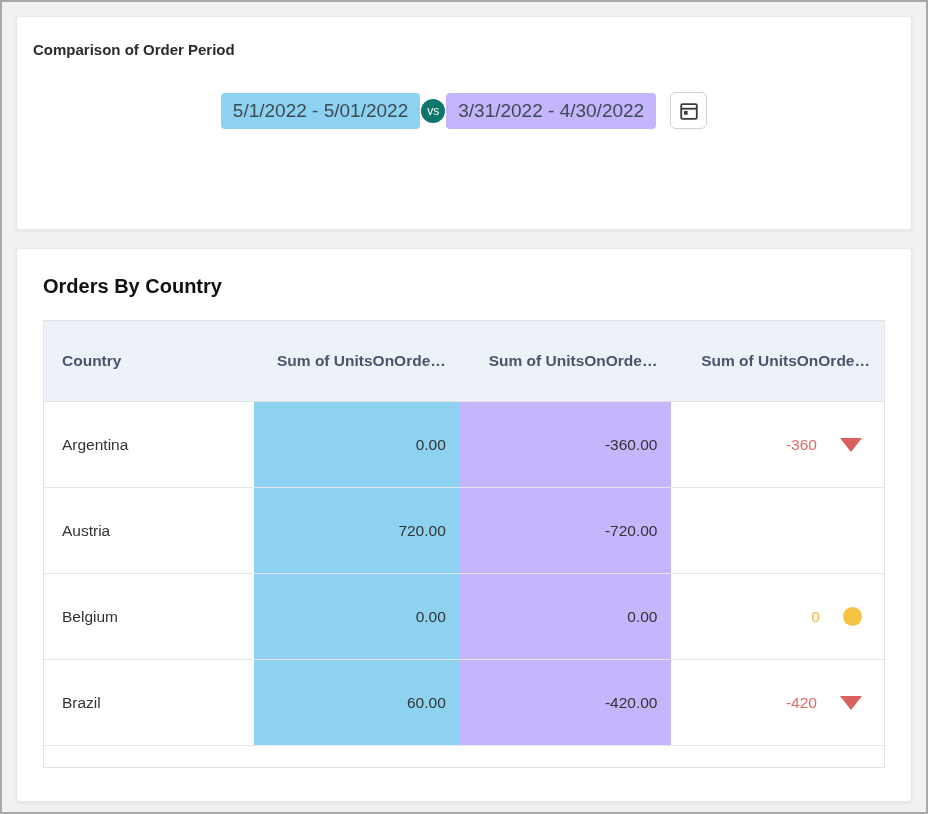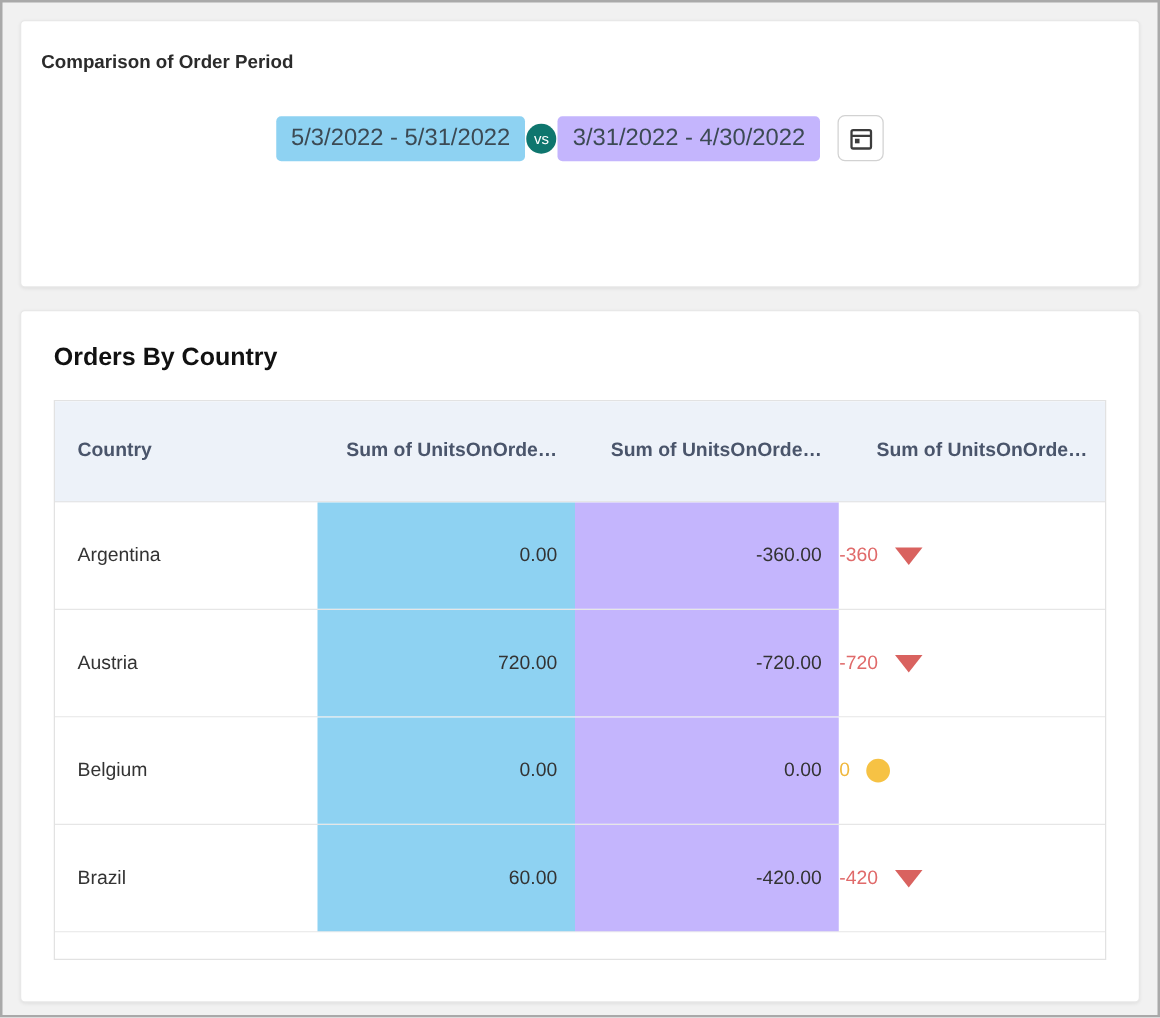--- a/index.html
+++ b/index.html
@@ -132,22 +132,23 @@
     height: 86px;
     border-bottom: 1px solid #e6e6e6;
     font-size: 15.5px;
     color: #333333;
     background: #ffffff;
     cursor: pointer;
   }
   .col-current  { background: #8ed2f2; }
   .col-previous { background: #c4b5fd; }
   .col-delta {
+    justify-content: flex-end;
     padding-right: 22px;
-    gap: 13px;
+    gap: 23px;
   }
   .delta-value { font-size: 15.5px; }
   .delta-neg  { color: #e06a6a; }
   .delta-zero { color: #f0b83e; }
   .trend-down {
     width: 0; height: 0;
     border-left: 11px solid transparent;
     border-right: 11px solid transparent;
     border-top: 14px solid #d9625f;
   }
@@ -158,21 +159,21 @@
   }
 </style>
 </head>
 <body>
 
 <div class="screen">
 
   <div class="card comparison-card">
     <h2 class="comparison-title">Comparison of Order Period</h2>
     <div class="range-row">
-      <div class="range-chip primary">5/3/2022 - 5/31/2022</div>
+      <div class="range-chip primary">5/1/2022 - 5/01/2022</div>
       <div class="vs-badge">vs</div>
       <div class="range-chip secondary">3/31/2022 - 4/30/2022</div>
       <button class="calendar-button">
         <span style="display:flex;">
           <svg width="22" height="22" viewBox="0 0 24 24" fill="none">
             <rect x="3.5" y="4.5" width="17" height="16" rx="1.5" stroke="#3c3c3c" stroke-width="2"></rect>
             <line x1="3.5" y1="9.5" x2="20.5" y2="9.5" stroke="#3c3c3c" stroke-width="2"></line>
             <rect x="6.5" y="12" width="4" height="4" fill="#3c3c3c"></rect>
           </svg>
         </span>
@@ -205,24 +206,20 @@
         <div class="cell col-delta">
           <span class="delta-value delta-neg">-360</span>
           <span class="trend-down"></span>
         </div>
       </div>
 
       <div class="grid-row body-row">
         <div class="cell cell-left">Austria</div>
         <div class="cell cell-right col-current">720.00</div>
         <div class="cell cell-right col-previous">-720.00</div>
-        <div class="cell col-delta">
-          <span class="delta-value delta-neg">-720</span>
-          <span class="trend-down"></span>
-        </div>
       </div>
 
       <div class="grid-row body-row">
         <div class="cell cell-left">Belgium</div>
         <div class="cell cell-right col-current">0.00</div>
         <div class="cell cell-right col-previous">0.00</div>
         <div class="cell col-delta">
           <span class="delta-value delta-zero">0</span>
           <span class="trend-flat"></span>
         </div>

